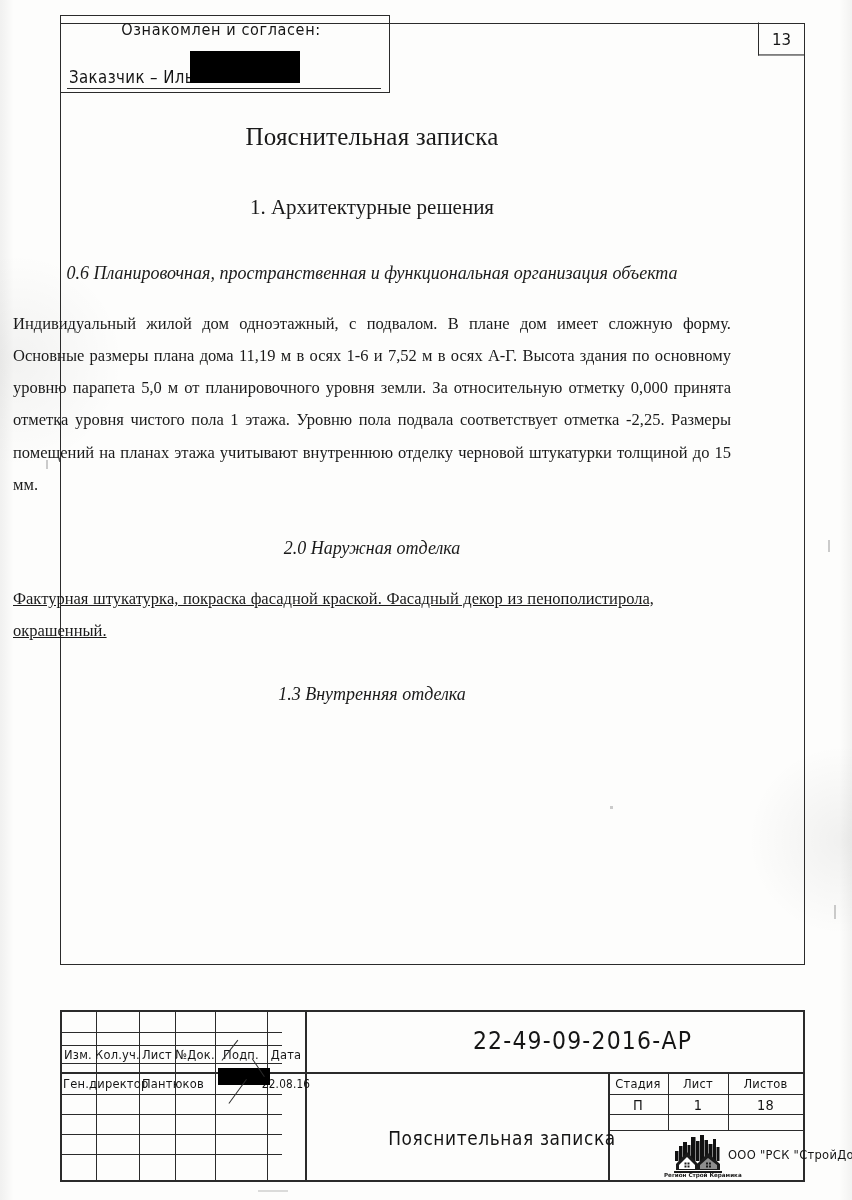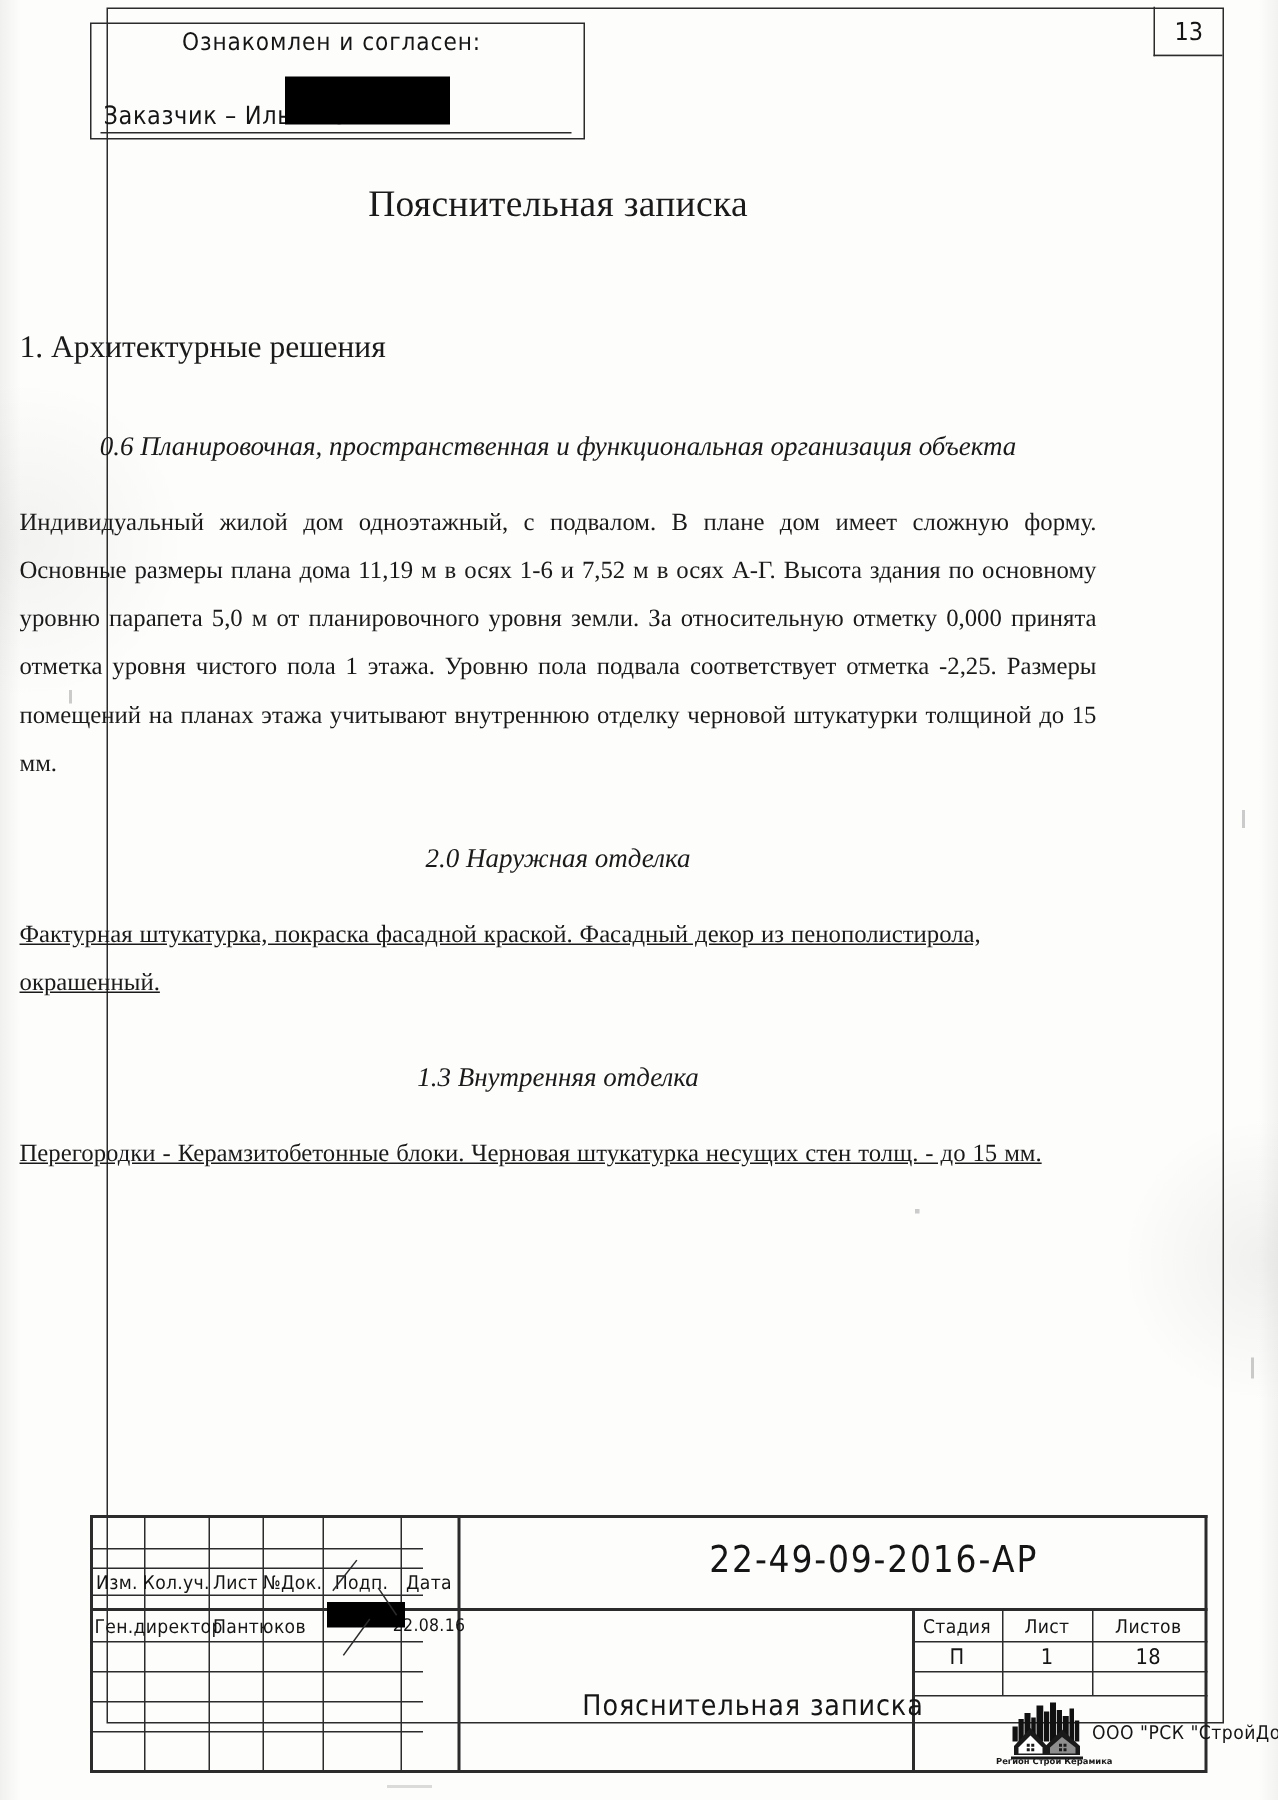--- a/index.html
+++ b/index.html
@@ -27,26 +27,25 @@
       radial-gradient(circle at 99% 70%, rgba(0,0,0,0.05) 0%, rgba(0,0,0,0) 8%),
       linear-gradient(90deg, rgba(0,0,0,0.05) 0px, rgba(0,0,0,0) 14px),
       linear-gradient(270deg, rgba(0,0,0,0.045) 0px, rgba(0,0,0,0) 13px);
   }
   .speck { position:absolute; background:#9a9a9a; opacity:.5; }
 
   
   .frame {
     position: absolute;
     left: 60px;
-    top: 5px;
+    top: 23px;
     width: 745px;
-    height: 1144px;
+    height: 942px;
     border: 1.6px solid #2b2b2b;
     box-sizing: border-box;
-    margin-left: 11px;
   }
 
   
   .approval-box {
     position: absolute;
     left: 60px;
     top: 15px;
     width: 330px;
     height: 78px;
     border: 1.5px solid #2b2b2b;
@@ -121,22 +120,22 @@
   h1.doc-title {
     font-size: 25px;
     font-weight: 400;
     text-align: center;
     margin: 18px 0 0 0;
     letter-spacing: .2px;
   }
   h2.section-title {
     font-size: 21px;
     font-weight: 400;
-    text-align: left;
-    margin: 68px 0 0 0;
+    text-align: center;
+    margin: 44px 0 0 0;
   }
   h3.subsection-title {
     font-size: 18px;
     font-weight: 400;
     font-style: italic;
     text-align: center;
     margin: 40px 24px 0 24px;
     line-height: 1.55;
   }
   h3.subsection-title.tight {
@@ -273,21 +272,20 @@
     <h1 class="doc-title">Пояснительная записка</h1>
     <h2 class="section-title">1. Архитектурные решения</h2>
 
     <h3 class="subsection-title">0.6 Планировочная, пространственная и функциональная организация объекта</h3>
     <p class="para">Индивидуальный жилой дом  одноэтажный, с подвалом. В плане дом имеет   сложную форму. Основные размеры плана дома 11,19 м в осях 1-6 и 7,52 м в осях А-Г. Высота здания по основному уровню парапета 5,0 м от планировочного   уровня   земли. За относительную отметку 0,000  принята отметка  уровня чистого пола 1 этажа. Уровню пола подвала соответствует отметка -2,25. Размеры помещений на планах этажа учитывают внутреннюю отделку черновой штукатурки толщиной до 15 мм.</p>
 
     <h3 class="subsection-title tight">2.0 Наружная отделка</h3>
     <p class="para nojustify">Фактурная штукатурка, покраска фасадной краской. Фасадный декор из пенополистирола, окрашенный.</p>
 
     <h3 class="subsection-title tight">1.3 Внутренняя отделка</h3>
-    <p class="para nojustify">Перегородки - Керамзитобетонные блоки. Черновая штукатурка несущих стен толщ. - до 15 мм.</p>
   </div>
 
   <div class="titleblock">
 
     <div class="tb-line tb-h thick" style="left:0px;top:0px;width:745px;"></div>
     <div class="tb-line tb-h" style="left:0px;top:22px;width:222px;"></div>
     <div class="tb-line tb-h" style="left:0px;top:35px;width:222px;"></div>
     <div class="tb-line tb-h" style="left:0px;top:53px;width:222px;"></div>
     <div class="tb-line tb-h thick" style="left:0px;top:62px;width:745px;"></div>
     <div class="tb-line tb-h" style="left:0px;top:84px;width:222px;"></div>

